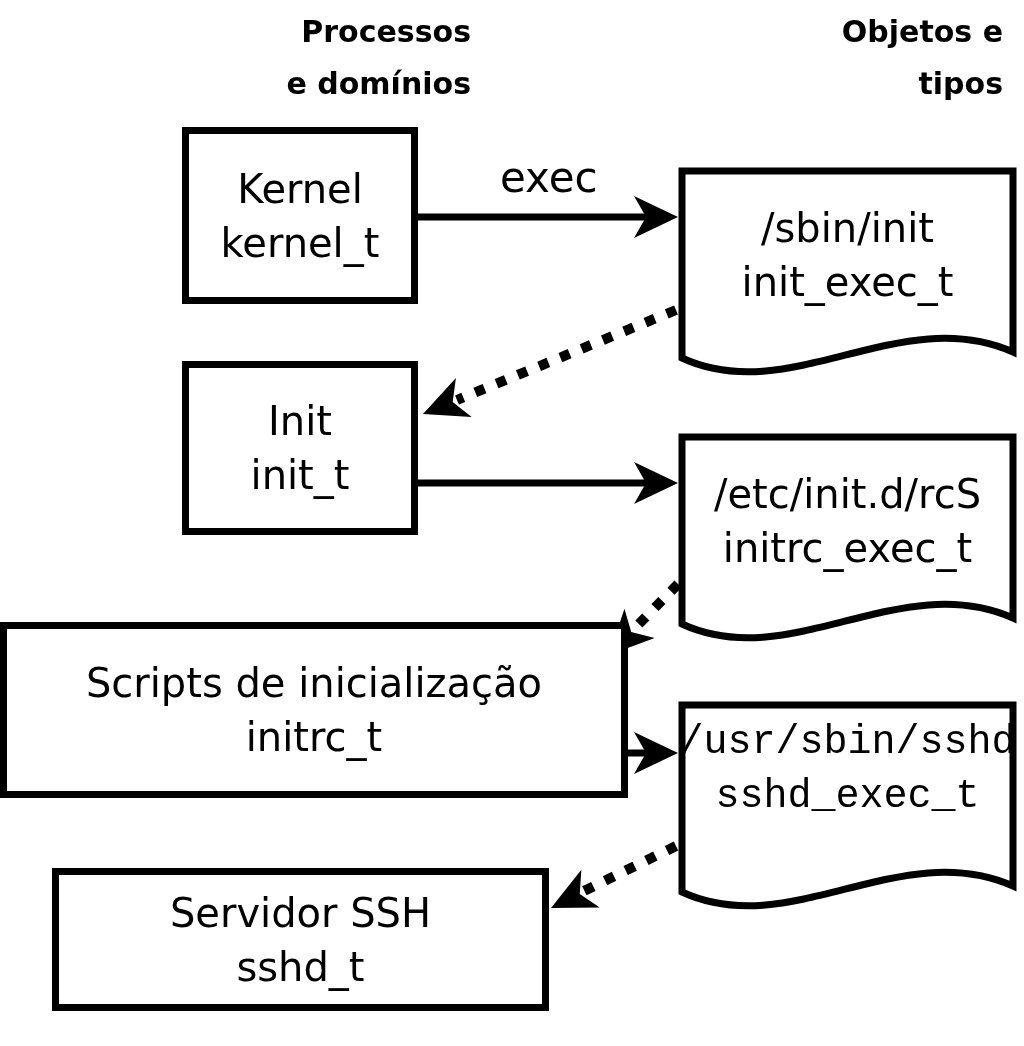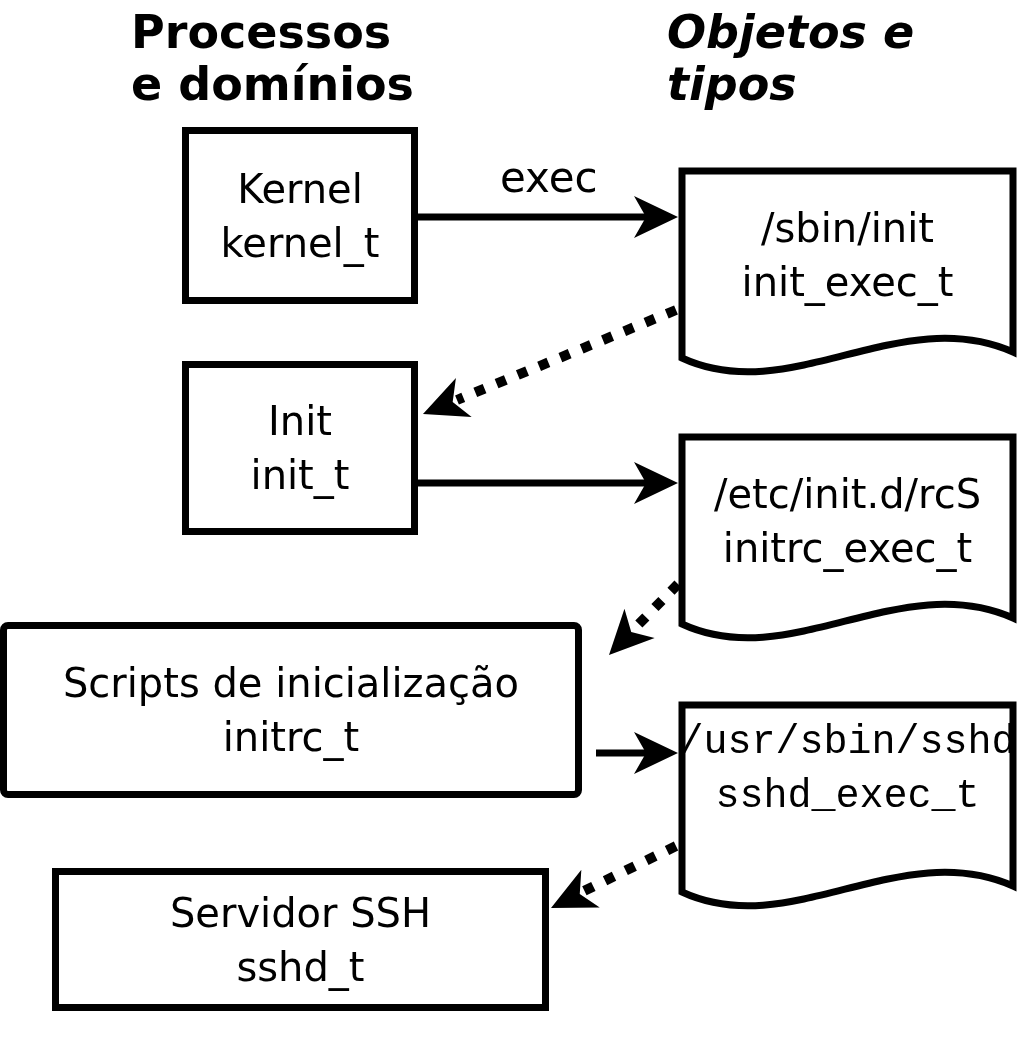--- a/index.html
+++ b/index.html
@@ -12,23 +12,23 @@
     font-family: "DejaVu Sans", "Liberation Sans", sans-serif;
     overflow: hidden;
   }
   .artwork {
     position: absolute;
     inset: 0;
   }
   .hdr {
     position: absolute;
     font-weight: bold;
-    font-size: 46px;
+    font-size: 30px;
     line-height: 52px;
-    text-align: left;
+    text-align: right;
     white-space: nowrap;
   }
   .pbox {
     position: absolute;
     box-sizing: border-box;
     background: #ffffff;
     border: 7px solid #000000;
     display: flex;
     flex-direction: column;
     align-items: center;
@@ -84,38 +84,38 @@
     <polygon points="-44,-21 0,0 -44,21 -32,0" fill="#000000" transform="translate(609,655) rotate(134)"></polygon>
 
     <line x1="676" y1="846" x2="584" y2="891" stroke-width="10" stroke-dasharray="10 13" stroke-linecap="butt"></line>
     <polygon points="-44,-21 0,0 -44,21 -32,0" fill="#000000" transform="translate(551,908) rotate(154)"></polygon>
   </svg>
 
   <div class="hdr" style="left:131px; top:6px; width:340px;">
     <div>Processos</div>
     <div>e domínios</div>
   </div>
-  <div class="hdr" style="left:667px; top:6px; width:310px;font-style:italic;">
+  <div class="hdr" style="left:693px; top:6px; width:310px;">
     <div>Objetos e</div>
     <div>tipos</div>
   </div>
 
   <div class="execlabel" style="left:500px; top:153px; width:115px;">exec</div>
 
   <div class="pbox" style="left:182px; top:127px; width:236px; height:177px;">
     <div>Kernel</div>
     <div>kernel_t</div>
   </div>
 
   <div class="pbox" style="left:182px; top:361px; width:236px; height:174px;">
     <div>Init</div>
     <div>init_t</div>
   </div>
 
-  <div class="pbox" style="left:0px; top:622px; width:582px; height:176px;border-radius:8px;">
+  <div class="pbox" style="left:0px; top:622px; width:628px; height:176px;">
     <div>Scripts de inicialização</div>
     <div>initrc_t</div>
   </div>
 
   <div class="pbox" style="left:52px; top:868px; width:497px; height:143px;">
     <div>Servidor SSH</div>
     <div>sshd_t</div>
   </div>
 
   <div class="doclabel" style="left:682px; top:175px; width:331px; height:160px;">

